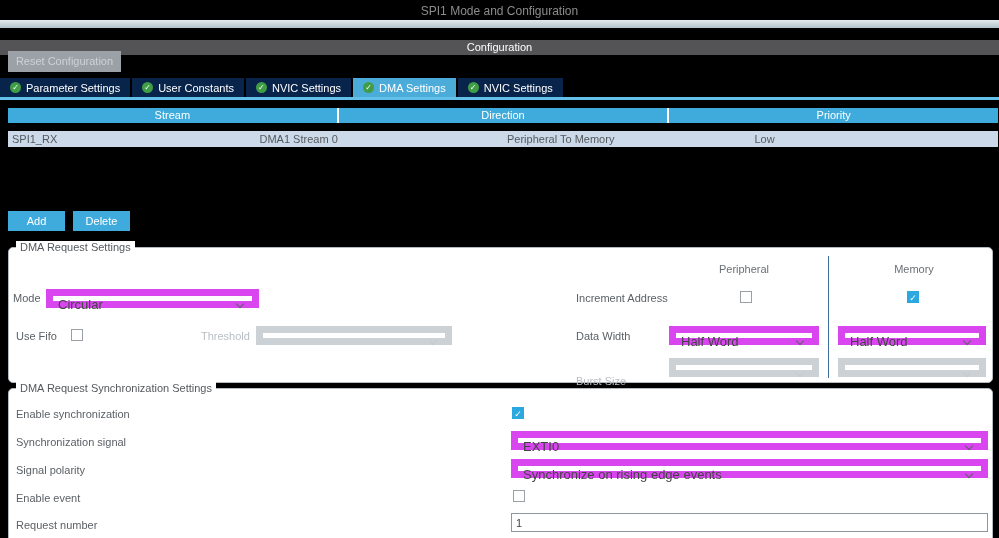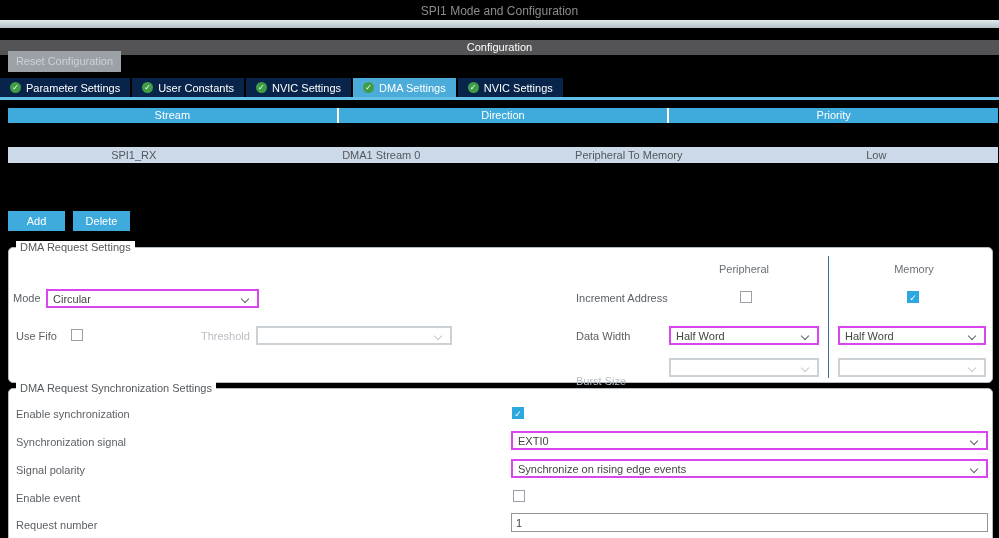--- a/index.html
+++ b/index.html
@@ -27,40 +27,40 @@
   .tab.active { background:#4bacda; }
   .tab .chk { width:11px; height:11px; border-radius:50%; background:#3f9d45;
     color:#fff; font-size:8px; line-height:11px; text-align:center; flex:0 0 auto; }
   .tab-underline { position:absolute; left:0; top:97px; width:100%; height:3px; background:#63c0e8; }
   
   .dma-table { position:absolute; left:8px; top:108px; width:990px; }
   .thead { display:flex; height:15px; }
   .th { flex:1; background:#3fabdc; color:#fff; text-align:center; line-height:15px;
     font-size:11px; border-right:2px solid #fff; }
   .th:last-child { border-right:none; }
-  .trow { display:flex; height:16px; margin-top:24px; background:#ccd9e9; cursor:pointer;text-align:center; }
+  .trow { display:flex; height:16px; margin-top:8px; background:#ccd9e9; cursor:pointer; }
   .td { flex:1; color:#53585c; line-height:16px; padding-left:4px; font-size:11px; }
   
   .act-btn { position:absolute; top:211px; height:20px; width:57px; background:#3fabdc;
     color:#fff; border:none; font-size:11px; font-family:"Liberation Sans", sans-serif; cursor:pointer; }
   .add-btn { left:8px; }
   .del-btn { left:73px; }
   
   .fs { position:absolute; border:1px solid #b3bac0; border-radius:5px; background:#fff; }
   .fs-legend { position:absolute; top:-7px; left:7px; background:#fff; padding:0 4px;
     color:#55595d; font-size:11px; white-space:nowrap; }
   .fs1 { left:8px; top:247px; width:985px; height:136px; }
   .fs2 { left:8px; top:388px; width:985px; height:160px; }
   .lbl { position:absolute; color:#5c6166; font-size:11px; white-space:nowrap; }
   .lbl.dim { color:#b9bec4; }
   .colhead { position:absolute; color:#6b7076; font-size:11px; text-align:center; }
   .vsep { position:absolute; width:1px; background:#3d6e9e; }
   
-  .sel { position:absolute; height:19px; background:#fff; border:2px solid #d946ef;
-    color:#444; font-size:11px; line-height:17px; padding-left:5px; cursor:pointer; }
+  .sel { position:absolute; height:19px; background:#fff; border:7px solid #d946ef;
+    color:#444; font-size:13px; line-height:17px; padding-left:5px; cursor:pointer; }
   .sel .chev { position:absolute; right:9px; top:5px; width:6px; height:6px;
     border-right:1.5px solid #5c6166; border-bottom:1.5px solid #5c6166; transform:rotate(45deg); }
   .sel.disabled { border-color:#ccd1d6; cursor:default; }
   .sel.disabled .chev { border-color:#c5cacf; }
   
   .cb { position:absolute; width:12px; height:12px; border:1px solid #9aa0a6;
     background:#fff; cursor:pointer; }
   .cb.checked { background:#2ba8e0; border-color:#2ba8e0; color:#fff; font-size:9px;
     line-height:12px; text-align:center; }
   

